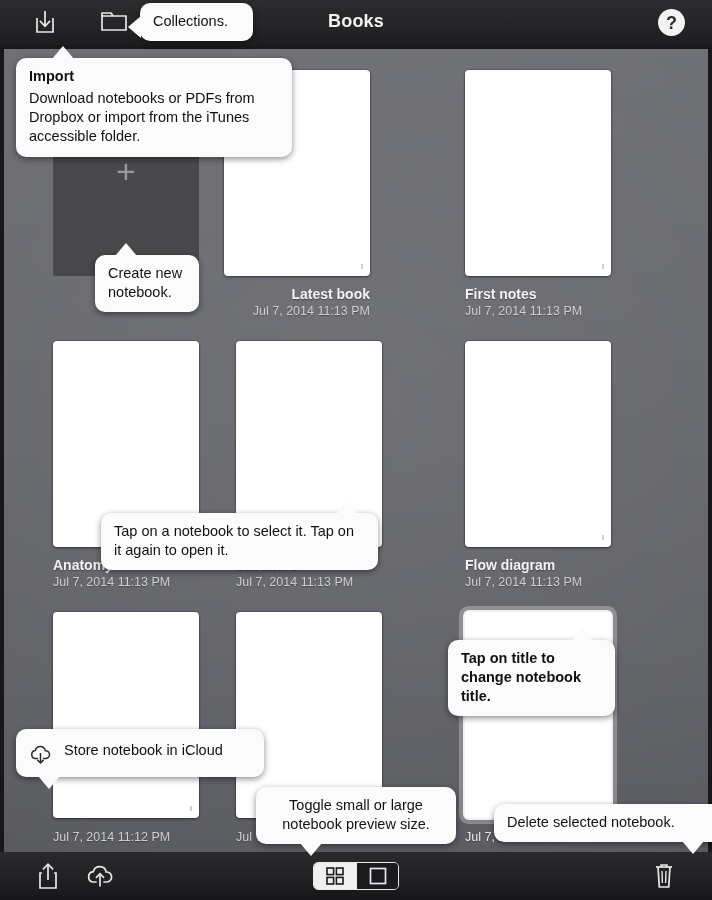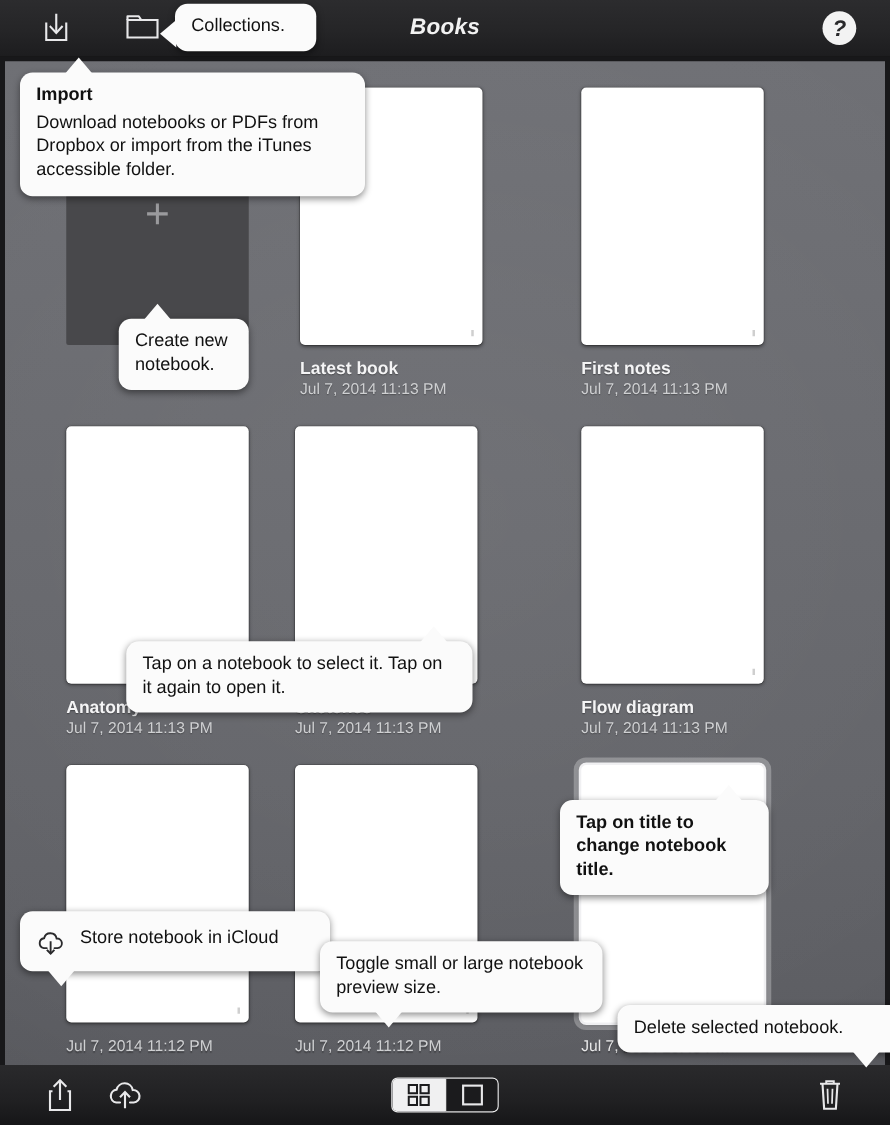--- a/index.html
+++ b/index.html
@@ -14,21 +14,20 @@
     width: 712px; height: 900px;
     background: #0c0c0c;
     overflow: hidden;
   }
 
   
   .topbar {
     position: absolute; left: 0; top: 0; width: 712px; height: 45px;
     background: linear-gradient(to bottom, #2c2c2e 0%, #252527 55%, #1d1d1f 100%);
     z-index: 40;
-    font-style: italic;
   }
   .topbar .title {
     position: absolute; left: 0; right: 0; top: 11px;
     text-align: center;
     color: #f2f2f2; font-size: 18px; font-weight: bold;
     letter-spacing: .2px;
   }
   .tb-btn { position: absolute; top: 8px; width: 32px; height: 30px; cursor: pointer; }
   .tb-import { left: 32px; }
   .tb-collections { left: 99px; }
@@ -175,21 +174,21 @@
 
   <div class="frame">
     <div class="shelf">
 
       <div class="book" style="left:49px; top:21px;">
         <div class="thumb newbook">
           <span class="plus">+</span>
         </div>
       </div>
 
-      <div class="book" style="left:236px; top:21px;">
+      <div class="book" style="left:220px; top:21px;text-align:right;">
         <div class="thumb">
             <span class="corner-dot"></span>
           </div>
         <div class="b-title">Latest book</div>
         <div class="b-date">Jul 7, 2014 11:13 PM</div>
       </div>
 
       <div class="book" style="left:461px; top:21px;">
         <div class="thumb">
             <span class="corner-dot"></span>
@@ -334,21 +333,21 @@
         <svg width="25" height="22" viewBox="0 0 25 22">
           <path d="M7 15.5 A4 4 0 0 1 7.3 7.6 A5.1 5.1 0 0 1 17.3 7.8 A3.8 3.8 0 0 1 18 15.5 L15.6 15.5 M9.4 15.5 L7 15.5" fill="none" stroke="#2a2a2c" stroke-width="1.5" stroke-linecap="round"></path>
           <path d="M12.5 10 L12.5 20" fill="none" stroke="#2a2a2c" stroke-width="1.5"></path>
           <path d="M10 17.4 L12.5 20 L15 17.4" fill="none" stroke="#2a2a2c" stroke-width="1.5" stroke-linecap="square"></path>
         </svg>
       </div>
       <div class="tip-txt">Store notebook in iCloud</div>
     </div>
   </div>
 
-  <div class="tip" style="left:256px; top:753px; width:226px;">
+  <div class="tip" style="left:256px; top:787px; width:200px;text-align:center;">
     <div class="tail tail-down" style="left:44px;"></div>
     <div>Toggle small or large notebook preview size.</div>
   </div>
 
   <div class="tip" style="left:494px; top:804px; width:228px;">
     <div class="tail tail-down" style="right:18px;"></div>
     <div>Delete selected notebook.</div>
   </div>
 
 </div>

